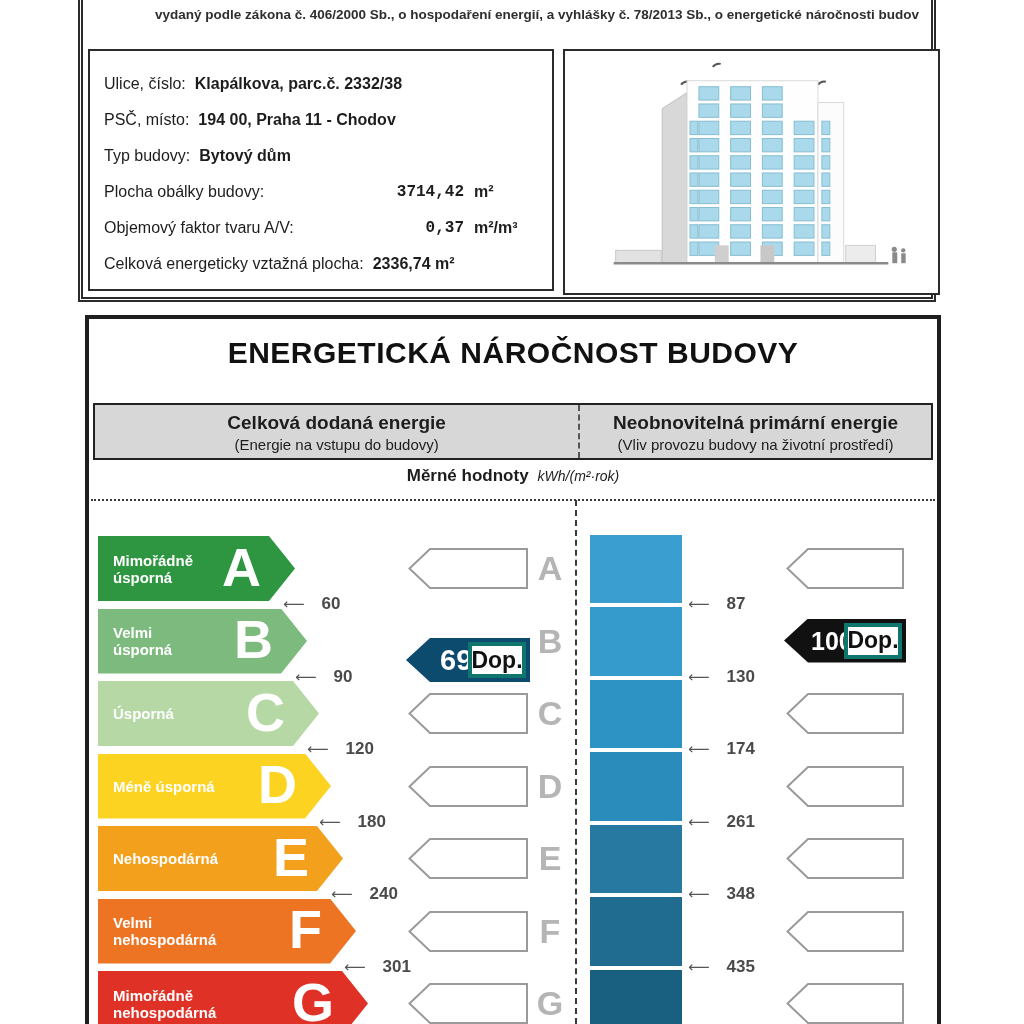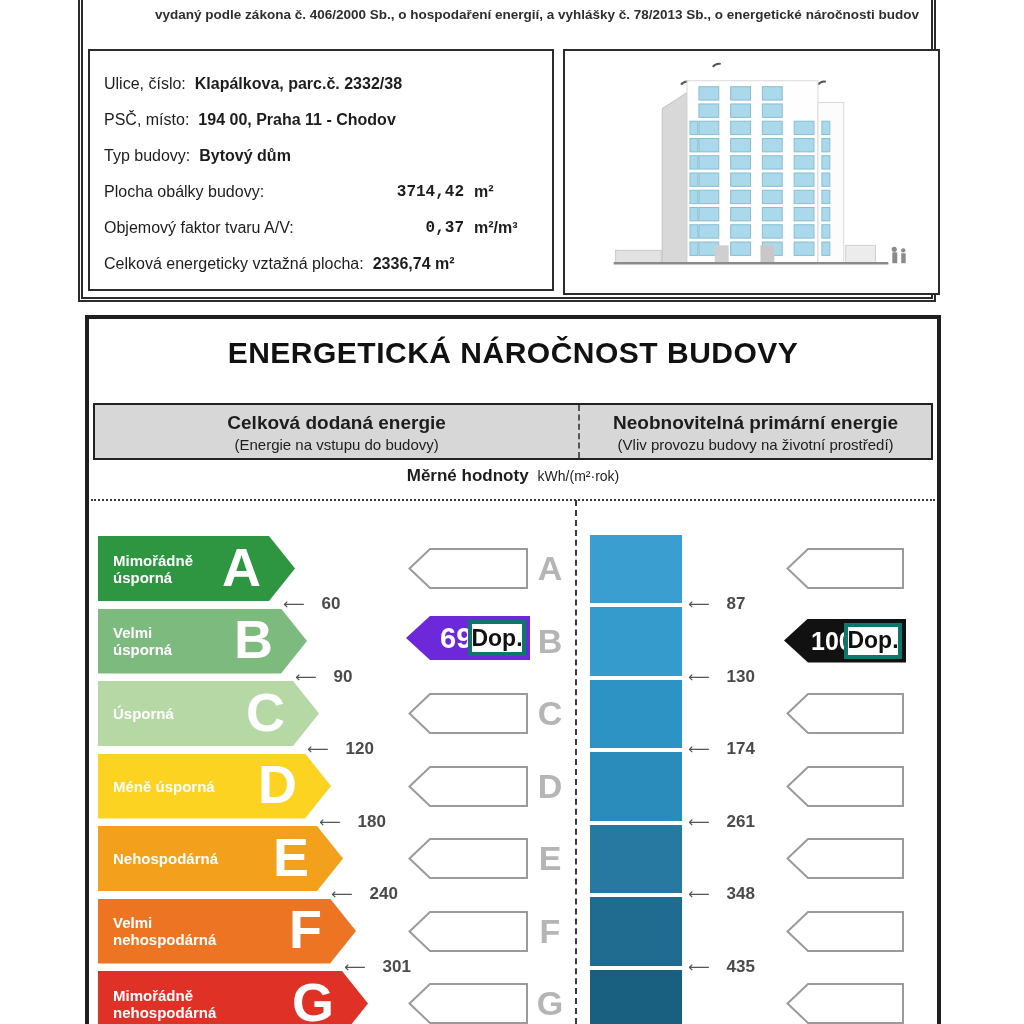--- a/index.html
+++ b/index.html
@@ -24,21 +24,21 @@
                font-size:30px;font-weight:bold;color:#111;letter-spacing:.5px;}
   #col-headers{position:absolute;left:93px;top:403px;width:836px;height:53px;border:2px solid #222;
                background:#d7d7d7;display:flex;}
   .col-head{box-sizing:border-box;text-align:center;padding-top:6px;}
   .col-head.left{width:57.8%;}
   .col-head.right{width:42.2%;border-left:2px dashed #555;}
   .col-head-title{font-size:19px;font-weight:bold;line-height:24px;}
   .col-head-sub{font-size:15px;line-height:19px;}
   #units-line{position:absolute;left:85px;top:466px;width:856px;text-align:center;}
   #units-label{font-size:17px;font-weight:bold;}
-  #units-unit{font-size:14px;margin-left:9px;}
+  #units-unit{font-size:14px;margin-left:9px;font-style:italic;}
   #dash-h{position:absolute;left:91px;top:499px;width:844px;border-top:2.5px dotted #3a3a3a;}
   #dash-v{position:absolute;left:575px;top:500px;height:524px;border-left:2px dashed #3a3a3a;}
 
   
   .class-arrow{position:absolute;clip-path:polygon(0 0,calc(100% - 26px) 0,100% 50%,calc(100% - 26px) 100%,0 100%);}
   .class-label{position:absolute;left:15px;top:0;bottom:0;display:flex;align-items:center;
                color:#fff;font-size:15px;font-weight:bold;line-height:17px;white-space:pre-line;}
   .class-letter{position:absolute;right:34px;top:50%;transform:translateY(-54%);
                 color:#fff;font-size:54px;font-weight:bold;}
   .thr{position:absolute;height:20px;display:flex;align-items:center;color:#4a4a4a;}
@@ -216,21 +216,21 @@
     </svg>
     <div class="class-arrow" style="left: 98px; top: 608.5px; width: 209px; height: 65px; background: rgb(124, 186, 125);">
       <span class="class-label">Velmi
 úsporná</span>
       <span class="class-letter">B</span>
     </div>
     <div class="thr" style="left: 295px; top: 666.5px;">
       <span class="thr-arrow">⟵</span>
       <span class="thr-num">90</span>
     </div>
-    <div class="badge" style="left: 406px; top: 616px; width: 124px; height: 44px; background: #6d28d9;">
+    <div class="badge" style="left: 406px; top: 638px; width: 124px; height: 44px; background: #0c4a6e;">
       <span class="badge-val" style="left: 34px; font-size: 29px;">69</span>
       <span class="badge-dop" style="width: 58px;">Dop.</span>
     </div>
     <div class="scale-letter" style="left: 532px; top: 620.5px; height: 41px;">B</div>
     <div class="blue-bar" style="left: 590px; top: 607px; width: 92px; height: 68.5px; background: rgb(53, 155, 205);"></div>
     <div class="thr" style="left: 688px; top: 666.5px;">
       <span class="thr-arrow">⟵</span>
       <span class="thr-num">130</span>
     </div>
     <div class="badge" style="left: 784px; top: 618.5px; width: 122px; height: 44px; background: rgb(17, 17, 17);">

